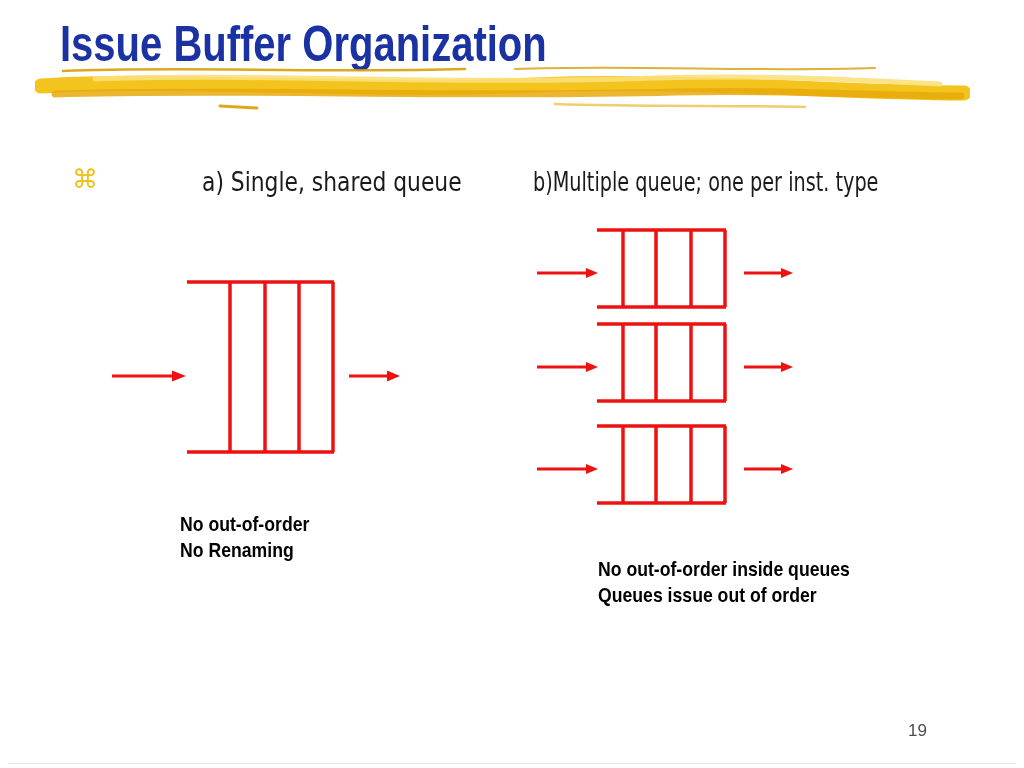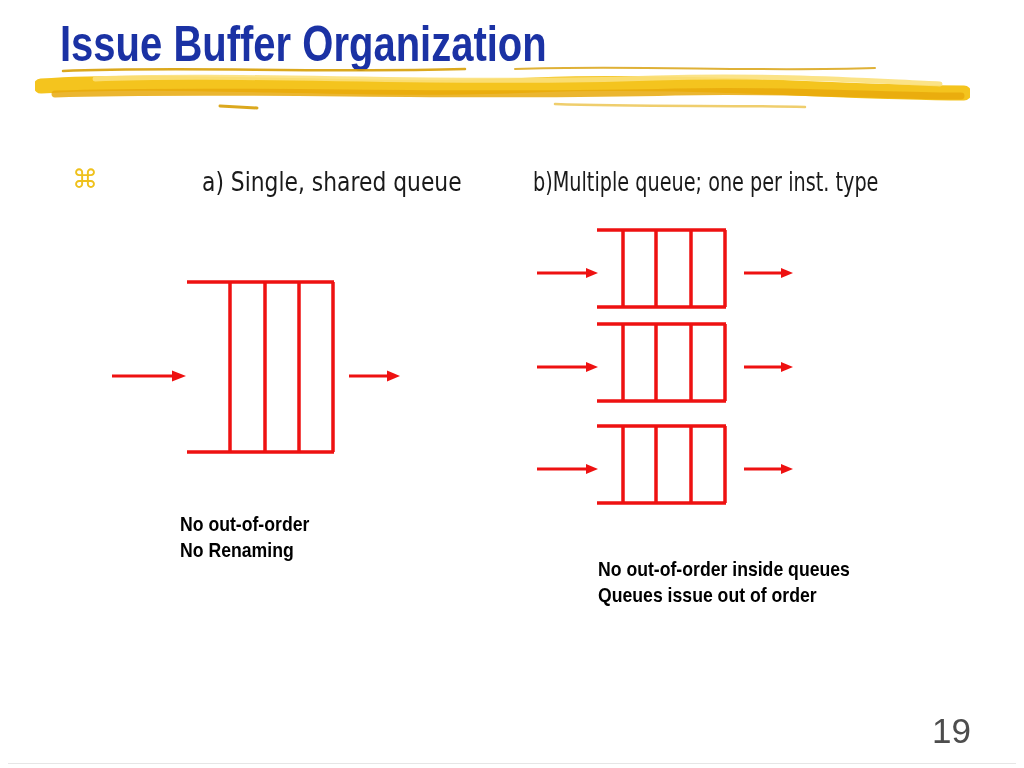--- a/index.html
+++ b/index.html
@@ -31,21 +31,21 @@
     font-size:21px;line-height:26px;color:#000000;white-space:nowrap;
     transform:scaleX(0.84);transform-origin:0 0;
   }
   .caption-a{left:180px;top:511px;}
   .caption-b{left:598px;top:556px;}
   .caption span{display:block;}
   .diagram{position:absolute;}
   #diagramA{left:100px;top:270px;}
   #diagramB{left:530px;top:222px;}
   .pageno{
-    position:absolute;left:932px;top:716px;font-size:35px;line-height:30px;
+    position:absolute;left:908px;top:716px;font-size:17px;line-height:30px;
     color:var(--page-number-gray);font-family:"Liberation Sans",sans-serif;
   }
   .bottom-edge{
     position:absolute;left:8px;top:763px;width:1008px;height:1px;
     background:var(--slide-edge-gray);
   }
   svg line, svg path.red{stroke:var(--diagram-red);}
   svg polygon.red{fill:var(--diagram-red);}
 </style>
 </head>

